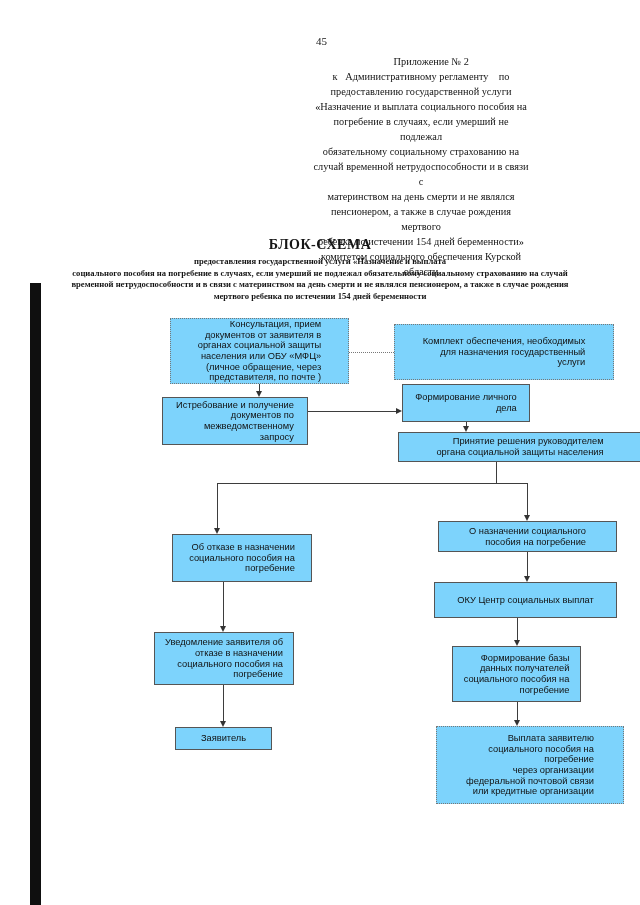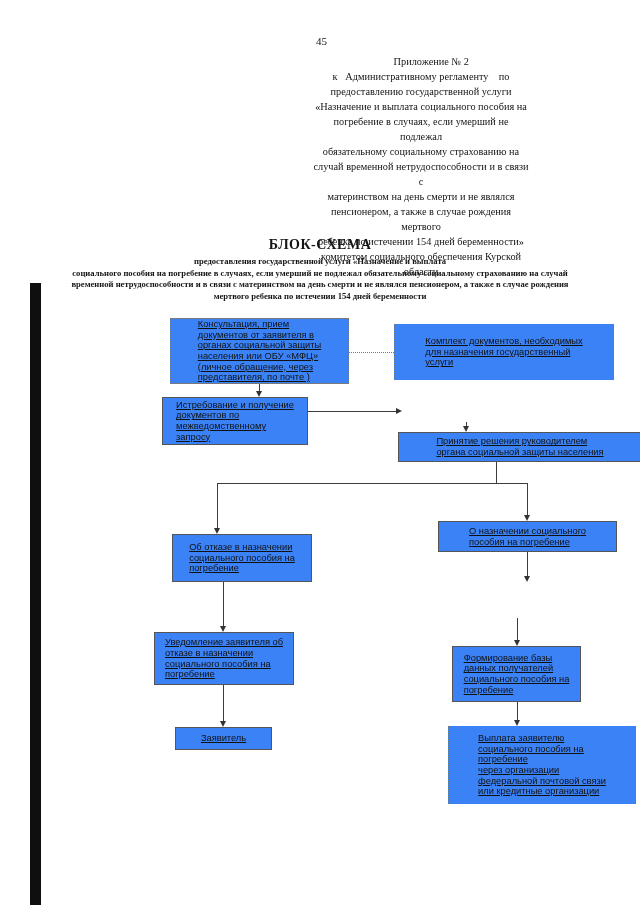--- a/index.html
+++ b/index.html
@@ -16,40 +16,39 @@
   }
   .chart-title{
     position:absolute;left:0;top:237px;width:100%;text-align:center;
     font-weight:bold;font-size:14px;letter-spacing:.5px;
   }
   .chart-subtitle{
     position:absolute;left:0;top:256px;width:100%;text-align:center;
     font-weight:bold;font-size:8.6px;line-height:11.5px;white-space:pre-line;
   }
   .fbox{
-    position:absolute;box-sizing:border-box;background:#3b82f6;
+    position:absolute;box-sizing:border-box;background:#7dd3fc;
     border:1px solid #555;display:flex;align-items:center;justify-content:center;
-    text-align:left;font-family:"Liberation Sans",sans-serif;
+    text-align:right;font-family:"Liberation Sans",sans-serif;
     font-size:9.3px;line-height:10.6px;white-space:pre-line;color:#111;
     padding:1px 2px;
-    text-decoration:underline;
   }
   .fbox.dotted{border:1px dotted #777;}
   .b-consult{left:170px;top:318px;width:179px;height:66px;}
   .b-docs{left:394px;top:324px;width:220px;height:56px;}
   .b-request{left:162px;top:397px;width:146px;height:48px;}
   .b-formation{left:402px;top:384px;width:128px;height:38px;}
   .b-decision{left:374px;top:432px;width:244px;height:30px;margin-left:24px;}
   .b-refusal{left:172px;top:534px;width:140px;height:48px;}
   .b-appoint{left:438px;top:521px;width:179px;height:31px;}
   .b-oku{left:434px;top:582px;width:183px;height:36px;}
   .b-notify{left:154px;top:632px;width:140px;height:53px;}
   .b-database{left:452px;top:646px;width:129px;height:56px;}
   .b-applicant{left:175px;top:727px;width:97px;height:23px;}
-  .b-payment{left:448px;top:726px;width:188px;height:78px;}
+  .b-payment{left:436px;top:726px;width:188px;height:78px;}
   .line{position:absolute;background:#3d3d3d;}
   .hline{height:1px;}
   .vline{width:1px;}
   .dotline{position:absolute;height:0;border-top:1px dotted #777;}
   .arrow-down{
     position:absolute;width:0;height:0;
     border-left:3px solid transparent;border-right:3px solid transparent;
     border-top:6px solid #333;
   }
   .arrow-right{
@@ -86,34 +85,37 @@
 социального пособия на погребение в случаях, если умерший не подлежал обязательному социальному страхованию на случай
 временной нетрудоспособности и в связи с материнством на день смерти и не являлся пенсионером, а также в случае рождения
 мертвого ребенка по истечении 154 дней беременности</div>
 
   <div class="fbox dotted b-consult">Консультация, прием
 документов от заявителя в
 органах социальной защиты
 населения или  ОБУ «МФЦ»
 (личное обращение, через
 представителя, по почте )</div>
-  <div class="fbox dotted b-docs">Комплект документов, необходимых
+  <div class="fbox dotted b-docs">Комплект обеспечения, необходимых
 для назначения государственный
 услуги</div>
   <div class="fbox b-request">Истребование и получение
 документов по
 межведомственному
 запросу</div>
+  <div class="fbox b-formation">Формирование личного
+дела</div>
   <div class="fbox b-decision">Принятие решения руководителем
 органа социальной защиты населения</div>
   <div class="fbox b-refusal">Об отказе в назначении
 социального пособия на
 погребение</div>
   <div class="fbox b-appoint">О назначении социального
 пособия на погребение</div>
+  <div class="fbox b-oku">ОКУ Центр социальных выплат</div>
   <div class="fbox b-notify">Уведомление заявителя об
 отказе в назначении
 социального пособия на
 погребение</div>
   <div class="fbox b-database">Формирование базы
 данных получателей
 социального пособия на
 погребение</div>
   <div class="fbox b-applicant">Заявитель</div>
   <div class="fbox dotted b-payment">Выплата заявителю

